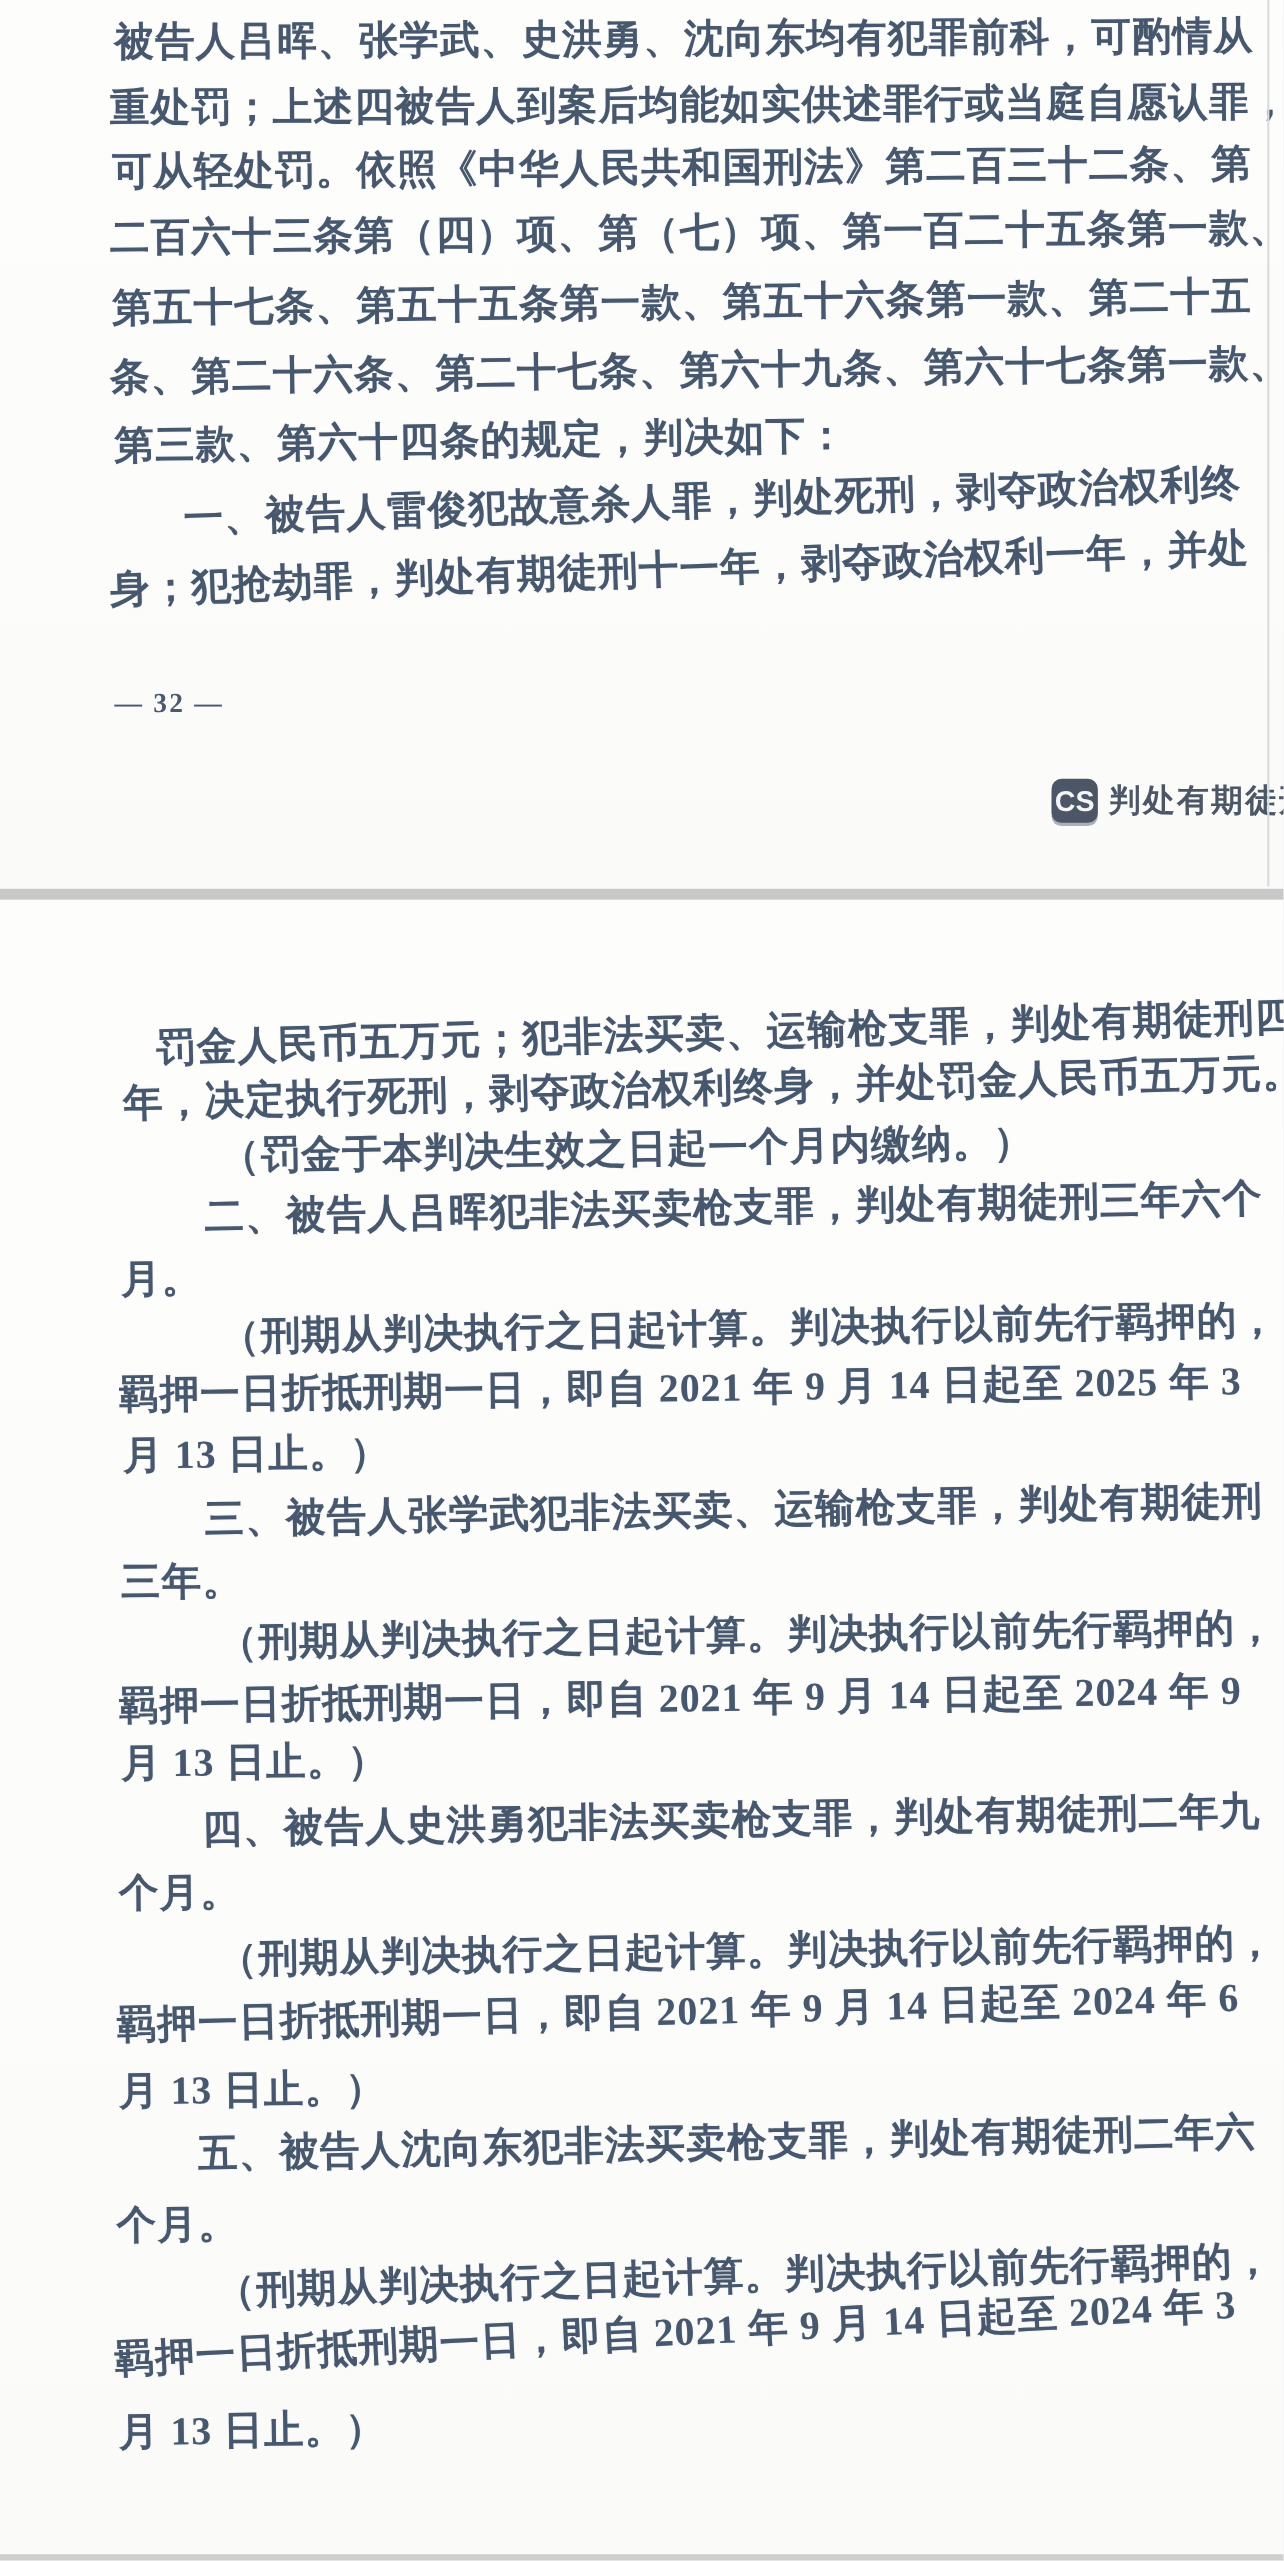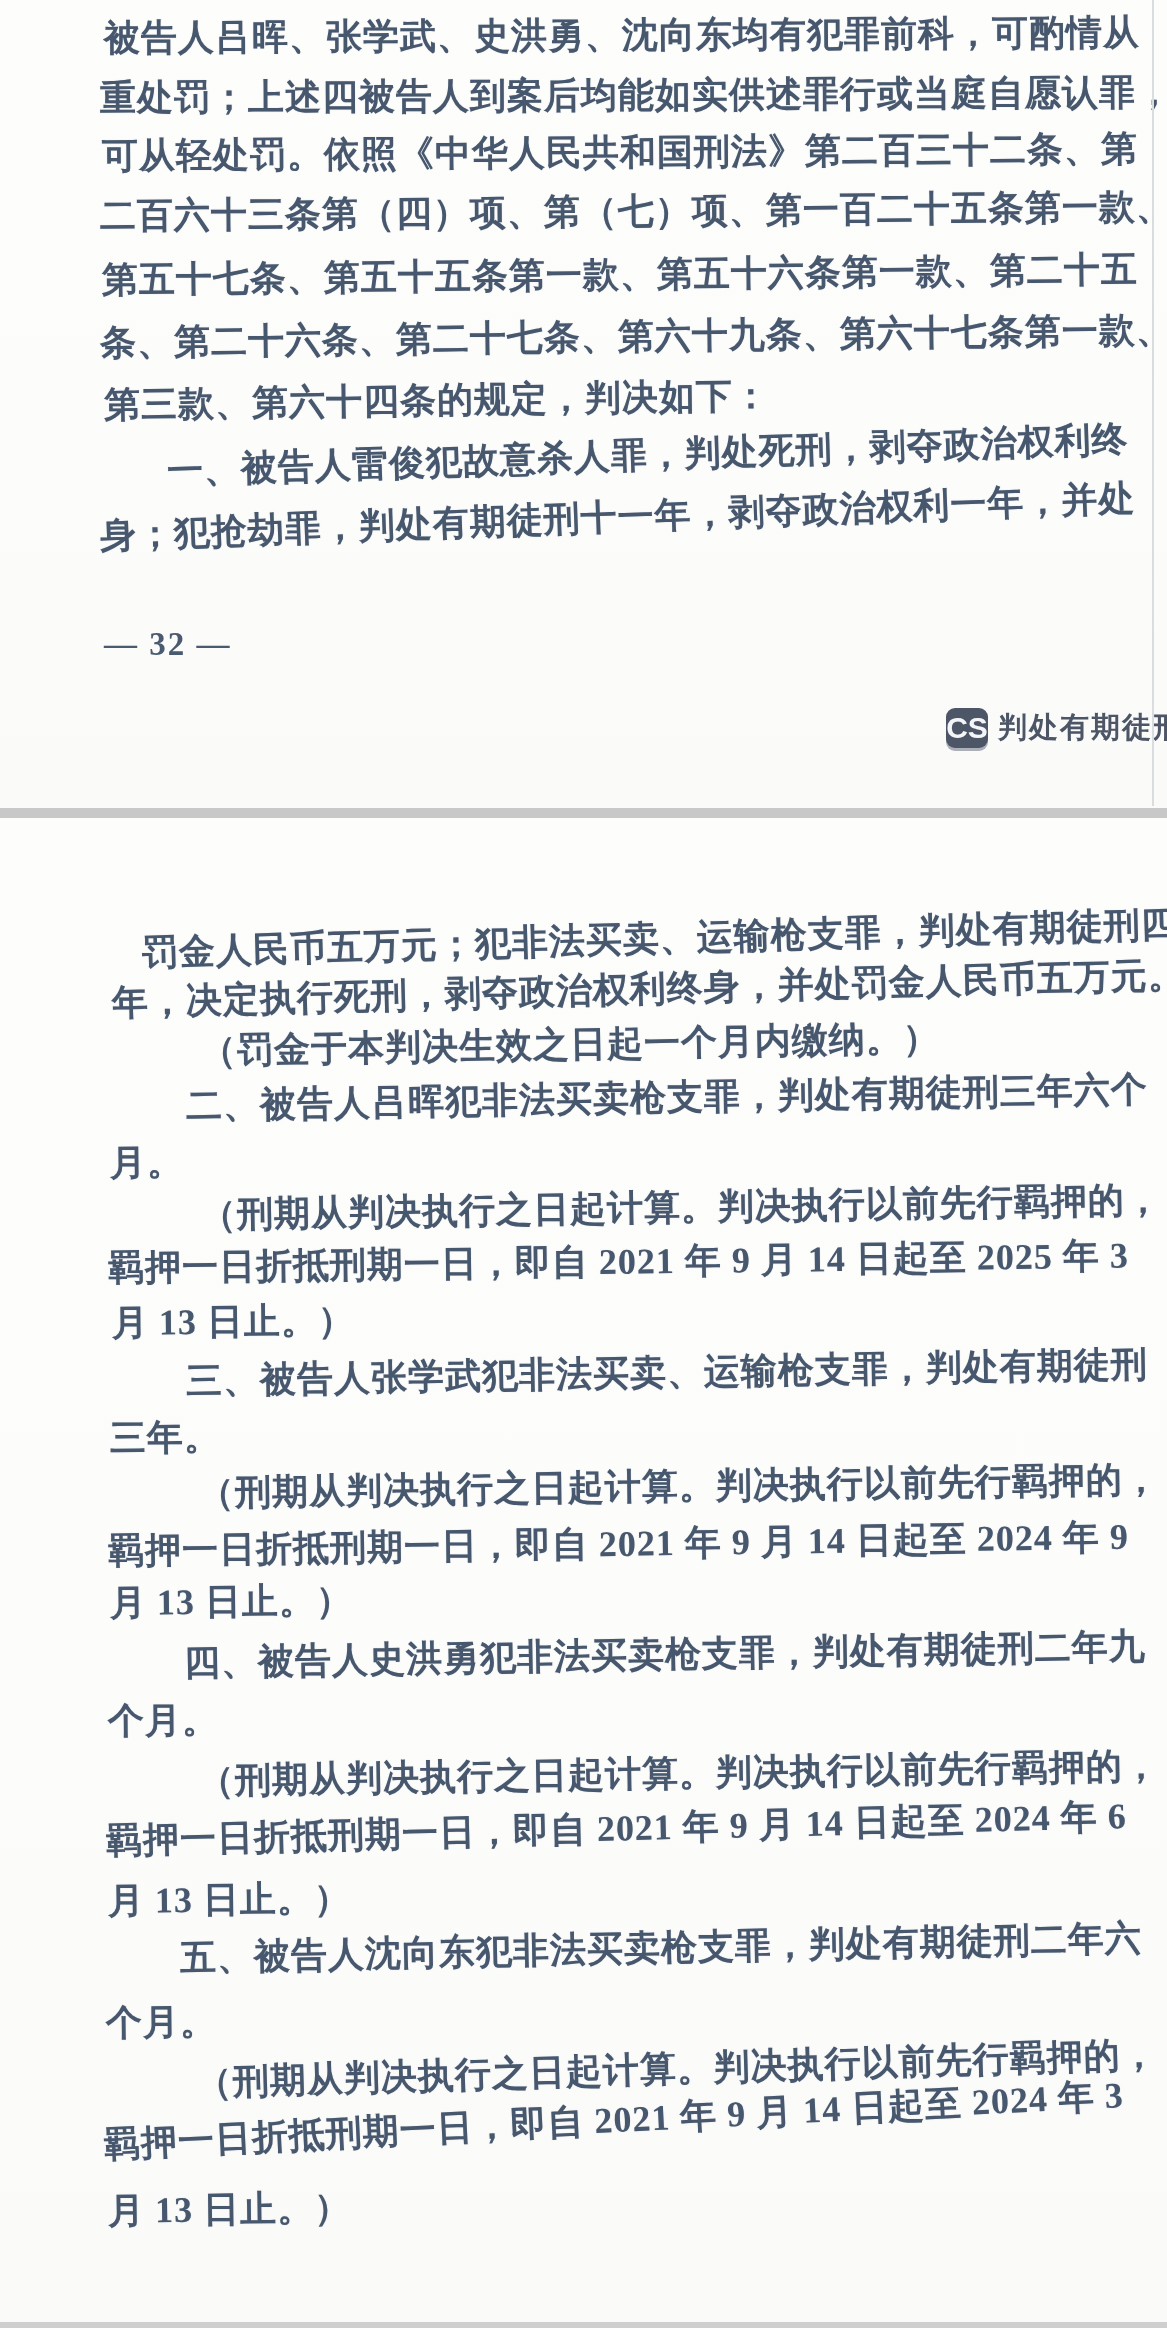--- a/index.html
+++ b/index.html
@@ -31,40 +31,41 @@
     white-space:nowrap;
     font-size:36px;
     font-weight:600;
     color:#47586e;
     letter-spacing:1px;
     transform-origin:left center;
     text-shadow:0 0 1px rgba(71,88,110,.35);
   }
   .pagenum{
     position:absolute;
-    font-size:33px;
+    font-size:25px;
     font-weight:600;
     color:#4a5a70;
     letter-spacing:2px;
     white-space:nowrap;
   }
   .pagenum.p32{left:104px;top:626px;}
   .watermark{
     position:absolute;left:946px;top:708px;
     display:flex;align-items:center;gap:10px;
   }
   .cs-badge{
     width:42px;height:40px;
     background:#4c5666;
     border-radius:9px;
     display:flex;align-items:center;justify-content:center;
     color:#f4f5f7;
     font-family:"Liberation Sans","DejaVu Sans",sans-serif;
-    font-weight:bold;font-size:30px;letter-spacing:0;
+    font-weight:bold;font-size:26px;letter-spacing:0;
     box-shadow:0 3px 0 rgba(76,86,102,.45);
+    margin-left:10px;
   }
   .brand-text{
     font-family:"Liberation Sans","DejaVu Sans",sans-serif;
     color:#4c5666;font-weight:bold;font-size:29px;letter-spacing:2px;
     white-space:nowrap;
   }
 </style>
 </head>
 <body>
 

